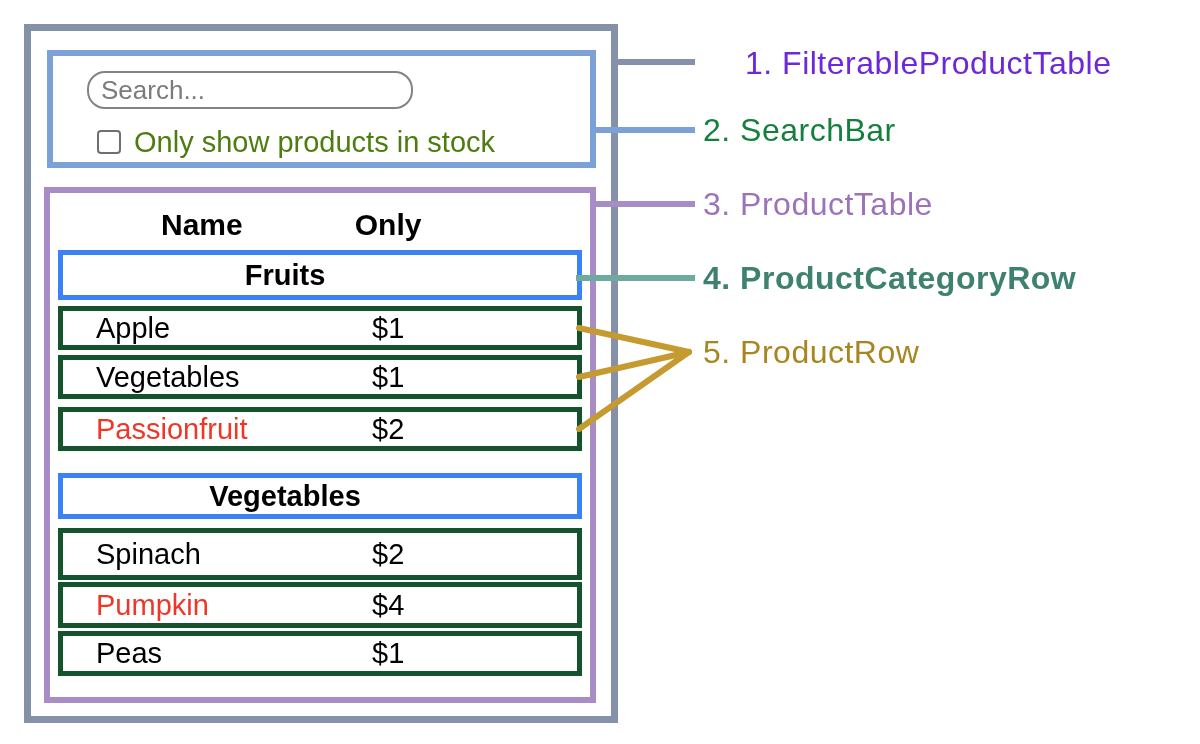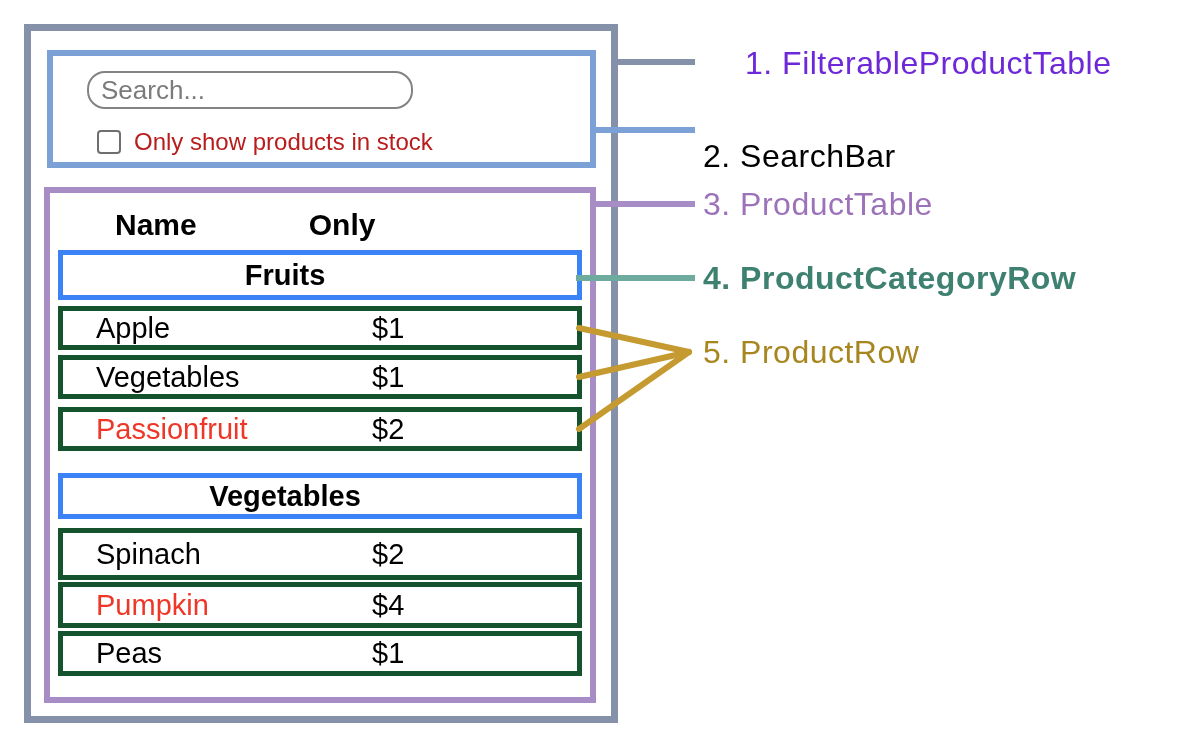--- a/index.html
+++ b/index.html
@@ -14,25 +14,25 @@
   .product-table-box{left:44px;top:187px;width:552px;height:516px;border:6px solid #a78cc6;}
   
   .search-input{
     position:absolute;left:87px;top:71px;width:326px;height:38px;box-sizing:border-box;
     border:2px solid #838383;border-radius:18px;padding:0 12px;font-size:26px;
     font-family:"Liberation Sans","DejaVu Sans",sans-serif;color:#333;background:#fff;outline:none;
   }
   .search-input::placeholder{color:#7b7b7b;opacity:1;}
   .checkbox-row{position:absolute;left:97px;top:128px;height:28px;display:flex;align-items:center;gap:13px;}
   .checkbox{width:24px;height:24px;box-sizing:border-box;border:2px solid #6f6f6f;border-radius:4px;background:#fff;}
-  .checkbox-label{font-size:24px;line-height:28px;color:#b91c1c;white-space:nowrap;}
+  .checkbox-label{font-size:29px;line-height:28px;color:#4d7c0f;white-space:nowrap;}
   
   .table-header{position:absolute;left:58px;top:206px;width:524px;height:38px;display:flex;
     font-weight:bold;font-size:30px;line-height:38px;}
-  .th-name{margin-left:57px;}
+  .th-name{margin-left:103px;}
   .th-price{margin-left:112px;}
   
   .row-box{position:absolute;left:58px;width:524px;box-sizing:border-box;border:5px solid #14532d;
     display:flex;align-items:center;padding-left:33px;font-size:29px;background:#fff;}
   .row-name{width:276px;white-space:nowrap;}
   .row-price{white-space:nowrap;}
   .red-text{color:#ee3728;}
   .cat-box{position:absolute;left:58px;width:524px;box-sizing:border-box;border:5px solid #3b82f6;
     display:flex;align-items:center;justify-content:center;padding-right:70px;
     font-weight:bold;font-size:29px;background:#fff;}
@@ -40,21 +40,21 @@
   .hline{position:absolute;height:6px;}
   .line-1{left:612px;top:59px;width:83px;background:#8591a9;}
   .line-2{left:590px;top:127px;width:105px;background:#7ba1d6;}
   .line-3{left:590px;top:201px;width:105px;background:#a78cc6;}
   .line-4{left:576px;top:275px;width:119px;background:#6cab9e;}
   .gold-lines{position:absolute;left:0;top:0;width:1200px;height:744px;pointer-events:none;}
   
   .legend-label{position:absolute;left:703px;height:40px;line-height:40px;font-size:32px;
     letter-spacing:0.5px;white-space:nowrap;}
   .lbl-1{top:43px;color:#6d28d9;margin-left:42px;}
-  .lbl-2{top:110px;color:#000000;margin-top:26px;}
+  .lbl-2{top:110px;color:#15803d;}
   .lbl-3{top:184px;color:#9c72b9;}
   .lbl-4{top:258px;color:#3f8170;font-weight:bold;}
   .lbl-5{top:332px;color:#a8861f;}
 </style>
 </head>
 <body>
 
 <div class="stage">
 
   <div class="box outer-box"></div>

